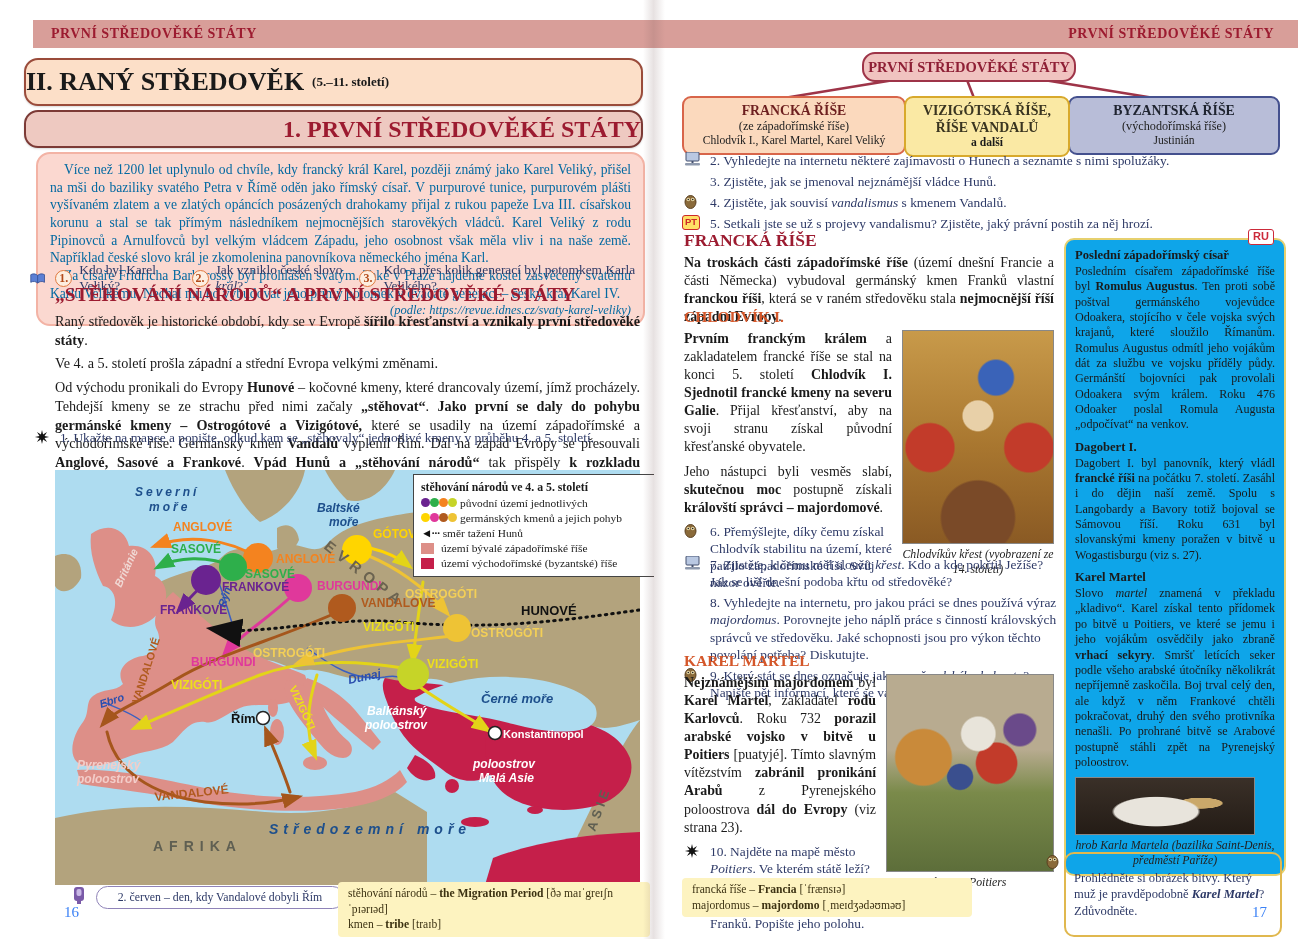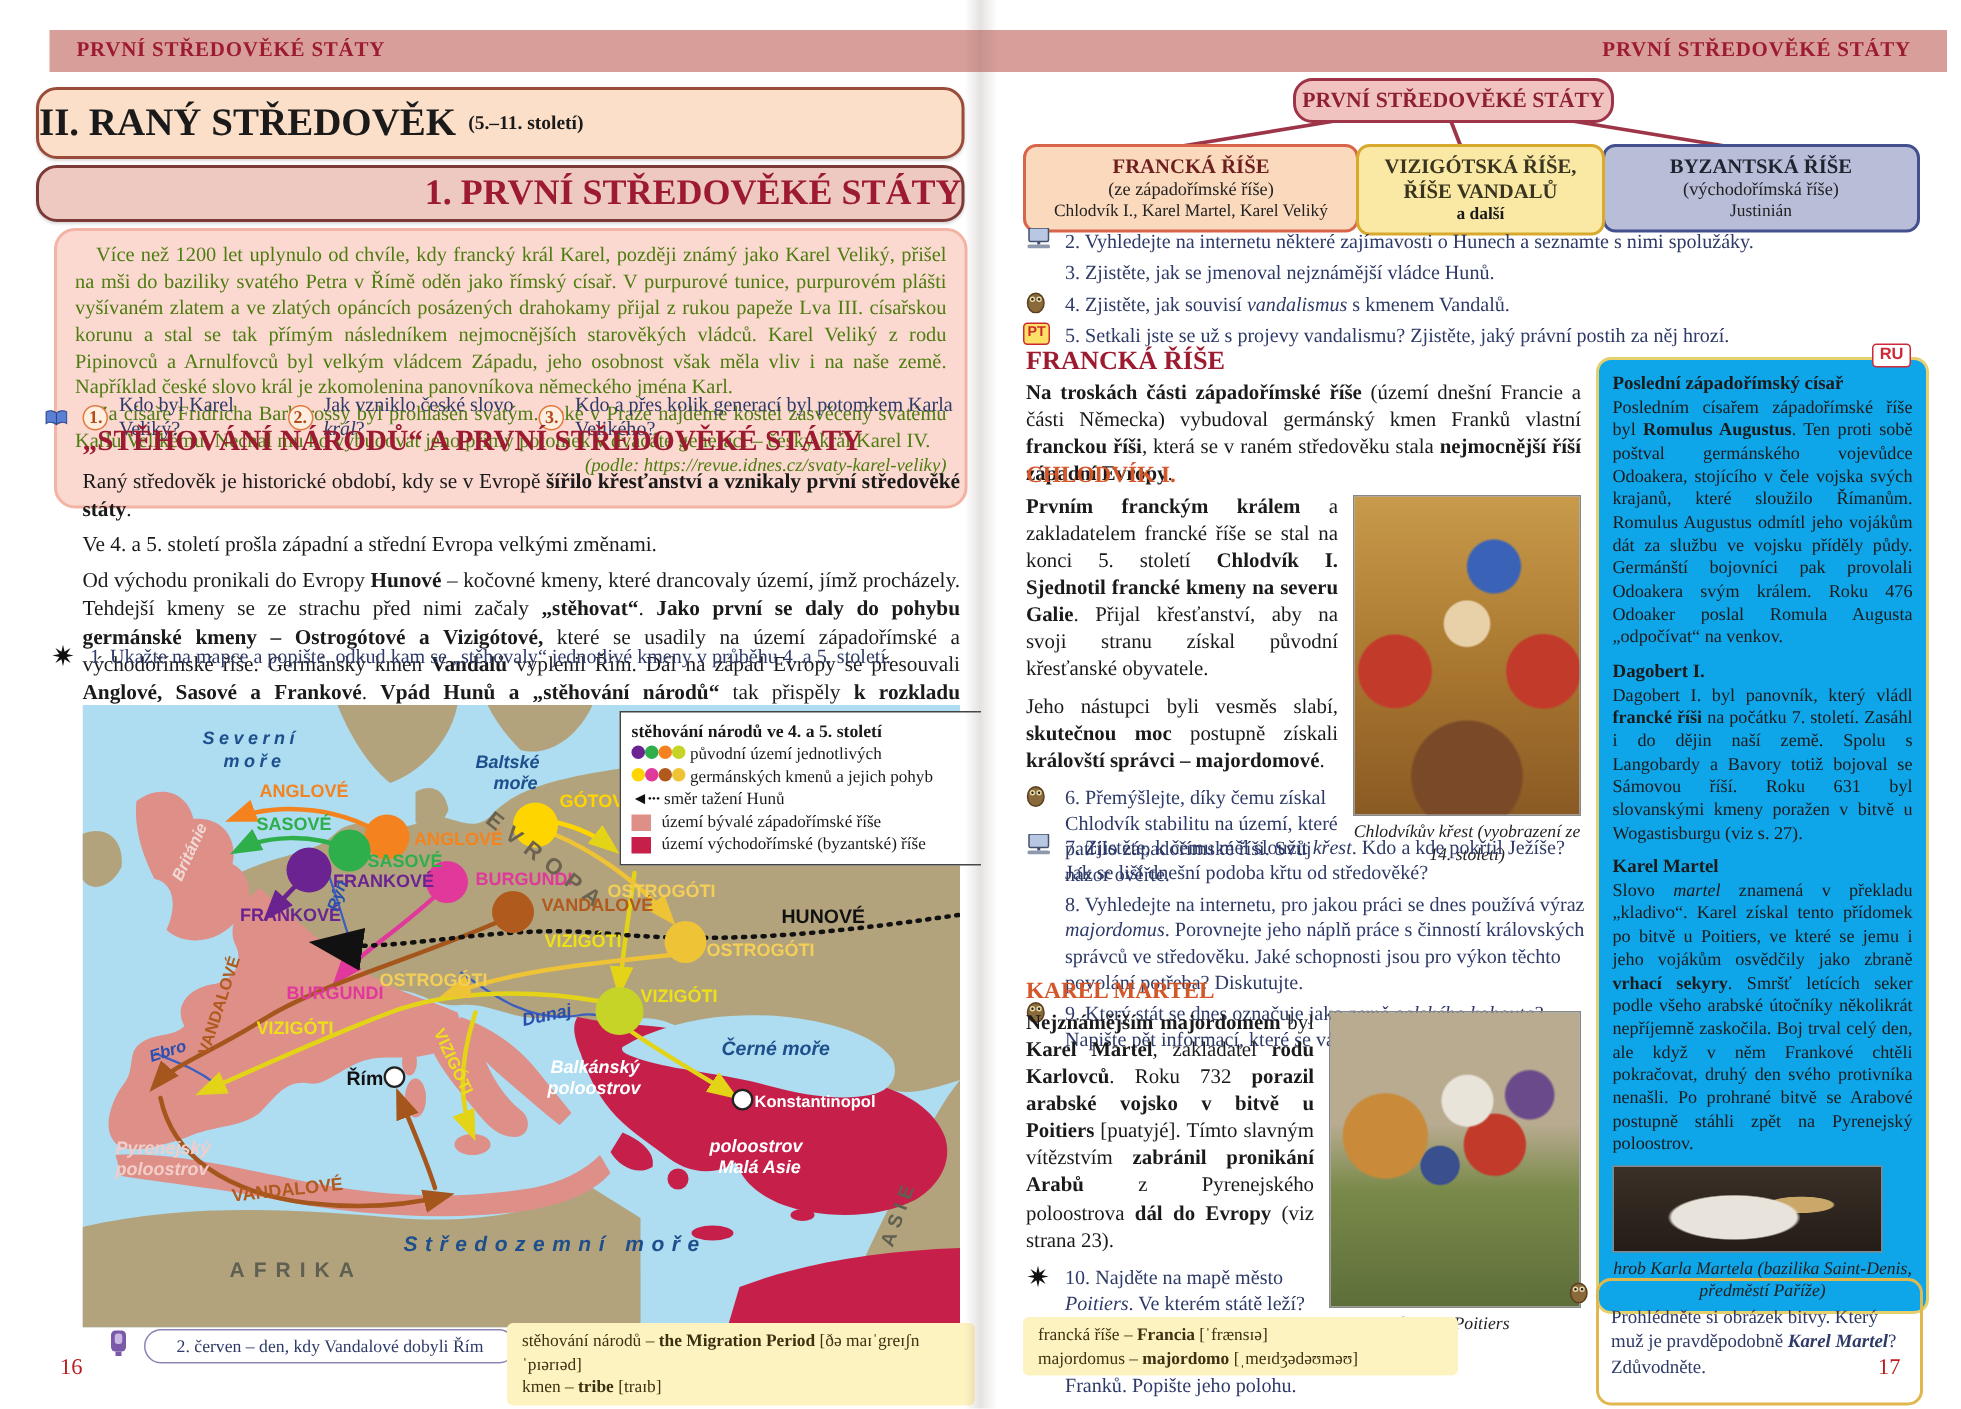--- a/index.html
+++ b/index.html
@@ -12,21 +12,21 @@
   .band{position:absolute;top:20px;height:28px;background:#d89e99;color:#9c1b30;
     font-weight:bold;font-size:14px;letter-spacing:.5px;display:flex;align-items:center;}
   .titlebox{position:absolute;left:24px;right:10px;border-radius:14px;text-align:center;
     border:2px solid #9a4b3a;box-shadow:0 1px 2px rgba(0,0,0,.15);}
   .chapter{top:58px;height:44px;background:#fcdfc8;color:#1a1a1a;display:flex;align-items:center;justify-content:flex-start;}
   .chapter .big{font-size:26px;font-weight:bold;}
   .chapter .small{font-size:13px;font-weight:bold;margin-left:8px;}
   .section{top:110px;height:34px;background:#eec9c1;color:#9c1b30;font-size:24px;font-weight:bold;
     display:flex;align-items:center;justify-content:flex-end;border-color:#7c3a36;}
   .introbox{position:absolute;left:36px;right:8px;top:152px;background:#fbd8d0;border-radius:14px;
-    border:2px solid #f3b3a5;padding:7px 12px 18px 12px;color:#4d7c0f;font-size:13.6px;line-height:1.3;}
+    border:2px solid #f3b3a5;padding:7px 12px 5px 12px;color:#0369a1;font-size:13.6px;line-height:1.3;}
   .introbox p{margin:0;text-indent:14px;text-align:justify;}
   .introbox .src{text-align:right;font-style:italic;font-size:12.5px;text-indent:0;}
   .qrow{position:absolute;left:30px;top:262px;width:615px;color:#2e3a67;font-size:13.4px;display:flex;align-items:center;gap:4px;}
   .qnum{display:inline-block;border:1.5px solid #e07a3f;border-radius:50%;background:#fdeee0;color:#b34a1a;
     font-weight:bold;font-size:12px;padding:0 3px;margin:0 3px 0 6px;}
   .mig-head{position:absolute;left:55px;top:284px;color:#9c1b30;font-size:19.5px;font-weight:bold;}
   .mig-text{position:absolute;left:55px;top:312px;width:585px;font-size:14.2px;line-height:1.32;color:#1a1a1a;}
   .mig-text p{margin:0 0 5px 0;text-align:justify;}
   .task{position:relative;color:#2e3a67;font-size:13.4px;line-height:1.28;margin:0 0 4px 0;}
   .task .ticon{position:absolute;left:-26px;top:0;}
@@ -40,21 +40,21 @@
   .lrow{display:flex;align-items:center;gap:3px;}
   .ldot{width:9px;height:9px;border-radius:50%;display:inline-block;flex:0 0 auto;}
   .lsw{width:13px;height:11px;display:inline-block;flex:0 0 auto;margin-right:4px;}
   .larr{font-weight:bold;letter-spacing:-1px;color:#111;}
   
   .notebox{position:absolute;left:96px;top:886px;width:230px;border:1.5px solid #8f83b8;border-radius:12px;
     padding:3px 8px;color:#2e3a67;font-size:11.8px;text-align:center;}
   .vocab{background:#fdf3c0;border-radius:4px;color:#3c3212;font-size:11.6px;line-height:1.35;padding:4px 10px;}
   #vocab-left{position:absolute;left:338px;top:882px;width:292px;}
   #vocab-right{position:absolute;left:28px;top:878px;width:270px;}
-  .pagenum{position:absolute;bottom:18px;font-size:15px;color:#b91c1c;}
+  .pagenum{position:absolute;bottom:18px;font-size:15px;color:#3b82f6;margin-left:24px;}
   
   .diag-root{position:absolute;left:208px;top:52px;width:210px;height:26px;background:#f0c3c0;border:2px solid #9e3448;
     border-radius:13px;color:#8e1f35;font-weight:bold;font-size:14.5px;display:flex;align-items:center;justify-content:center;}
   .diag-box{position:absolute;top:96px;border-radius:9px;padding:4px 6px;text-align:center;line-height:1.25;}
   .diag-box .t1{font-weight:bold;font-size:13.8px;color:#6d1f1f;}
   .diag-box .t2{font-size:12.2px;color:#222;}
   .diag-box .t3{font-size:11.6px;color:#222;}
   #dbox1{left:28px;width:208px;background:#fbd9bd;border:2px solid #d8654a;}
   #dbox2{left:250px;width:150px;background:#fae9a4;border:2px solid #d8a92c;}
   #dbox2 .t1{color:#3a3520;}

